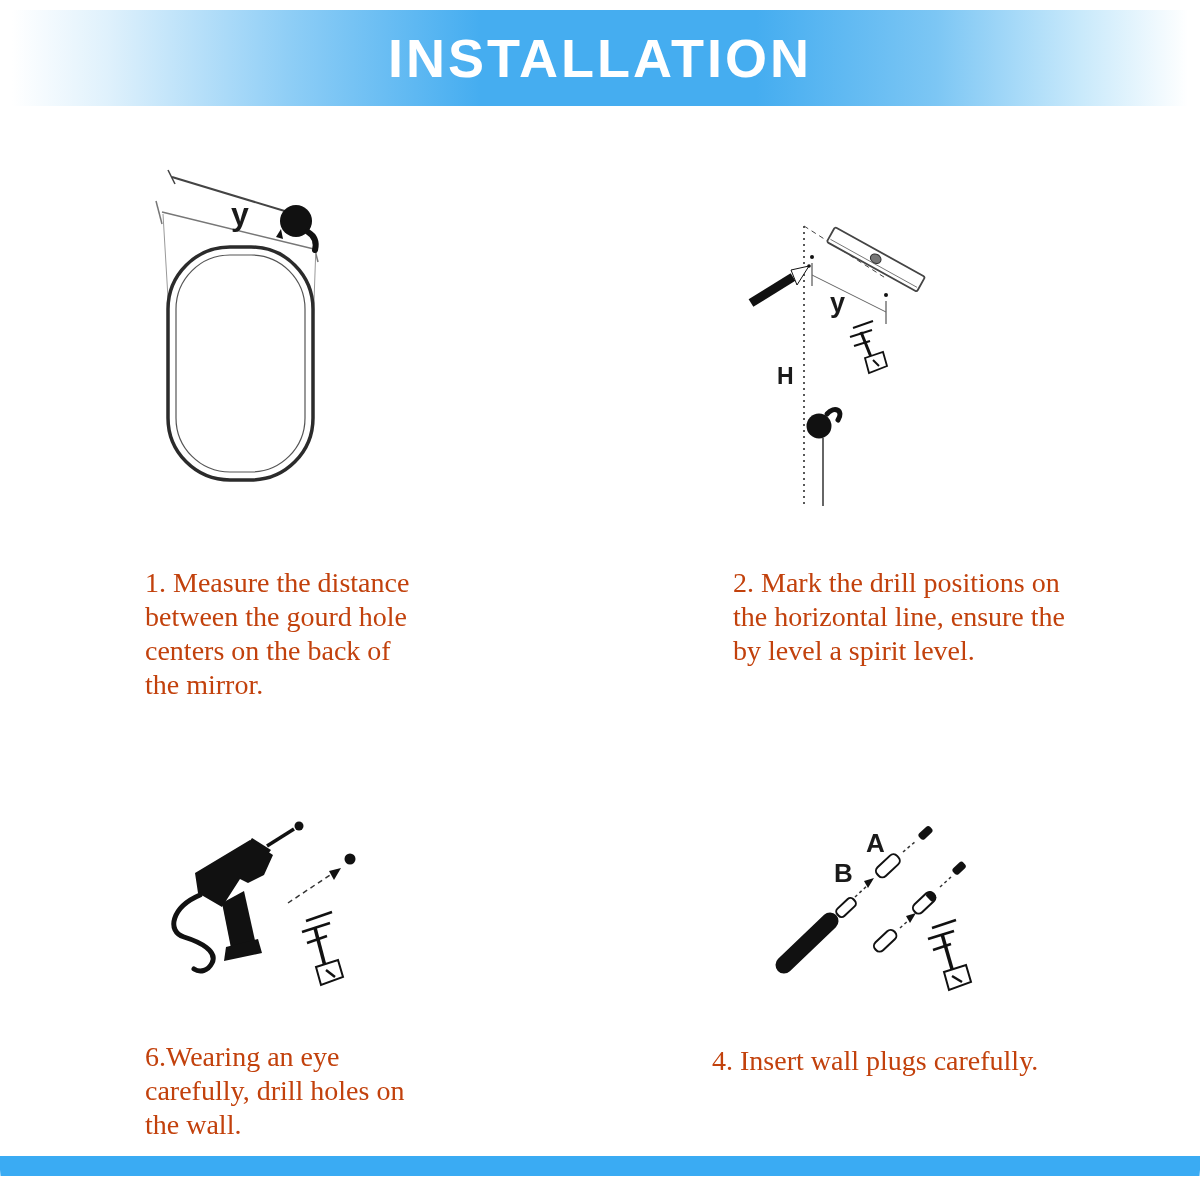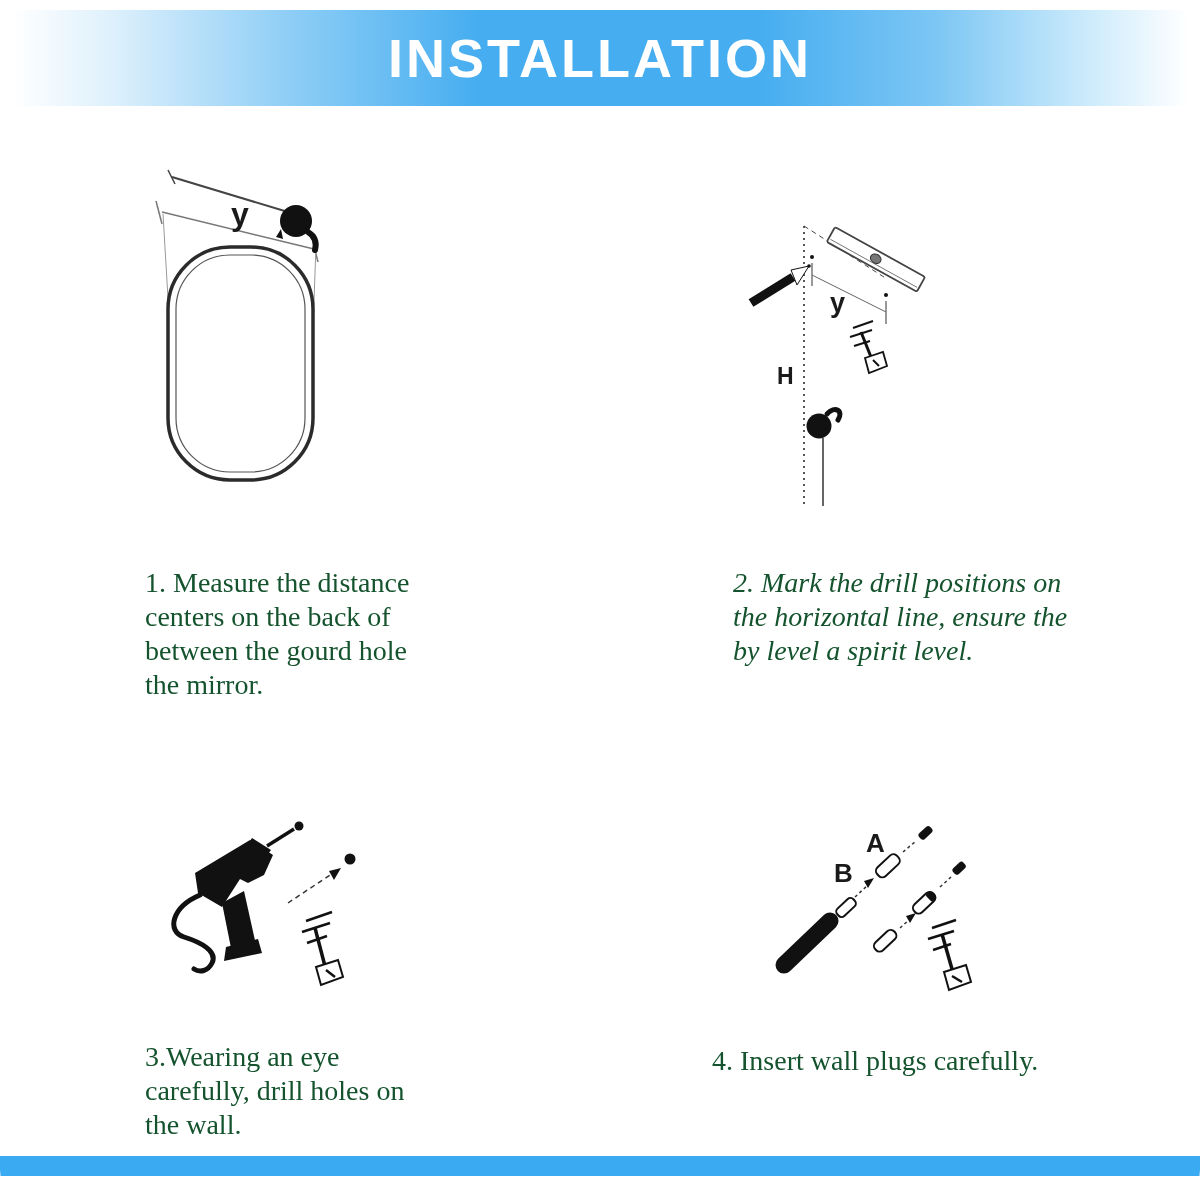--- a/index.html
+++ b/index.html
@@ -12,26 +12,26 @@
   .banner {
     position:absolute; left:0; top:10px; width:1200px; height:96px;
     background:linear-gradient(90deg,#ffffff 1%,#dff1fc 9%,#8fcef6 24%,#45adf0 40%,#45adf0 63%,#7cc6f4 78%,#c8e9fb 90%,#ffffff 99%);
     display:flex; align-items:center; justify-content:center;
   }
   .banner h1 {
     color:#ffffff; font-size:54px; font-weight:bold; letter-spacing:3px;
   }
   
   .step-text {
-    position:absolute; color:#14532d;
+    position:absolute; color:#c2410c;
     font-family:"Liberation Serif", serif; font-size:28px; line-height:34px;
   }
   .step-text div { white-space:nowrap; }
   .t1 { left:145px; top:566px; }
-  .t2 { left:733px; top:566px;font-style:italic; }
+  .t2 { left:733px; top:566px; }
   .t3 { left:145px; top:1040px; }
   .t4 { left:712px; top:1044px; }
   
   .fig { position:absolute; }
   .f1 { left:95px;  top:165px; }
   .f2 { left:735px; top:200px; }
   .f3 { left:160px; top:795px; }
   .f4 { left:760px; top:800px; }
   svg text { font-family:"Liberation Sans", sans-serif; fill:#1a1a1a; }
   
@@ -186,33 +186,33 @@
         <path d="M173,150 l18,-6" stroke-width="2.5"></path>
         <line x1="182" y1="134" x2="194" y2="176" stroke-width="3.5"></line>
         <polygon points="184,172 206,165 211,182 189,190" fill="#ffffff" stroke-width="2"></polygon>
         <line x1="192" y1="176" x2="202" y2="182" stroke-width="2.5"></line>
       </g>
     </svg>
   </div>
 
   <div class="step-text t1">
     <div>1. Measure the distance</div>
+    <div>between the gourd hole</div>
     <div>centers on the back of</div>
-    <div>between the gourd hole</div>
     <div>the mirror.</div>
   </div>
 
   <div class="step-text t2">
     <div>2. Mark the drill positions on</div>
     <div>the horizontal line, ensure the</div>
     <div>by level a spirit level.</div>
   </div>
 
   <div class="step-text t3">
-    <div>3.Wearing an eye</div>
+    <div>6.Wearing an eye</div>
     <div>carefully, drill holes on</div>
     <div>the wall.</div>
   </div>
 
   <div class="step-text t4">
     <div>4. Insert wall plugs carefully.</div>
   </div>
 
   <div class="footer-bar"></div>
 </div>

